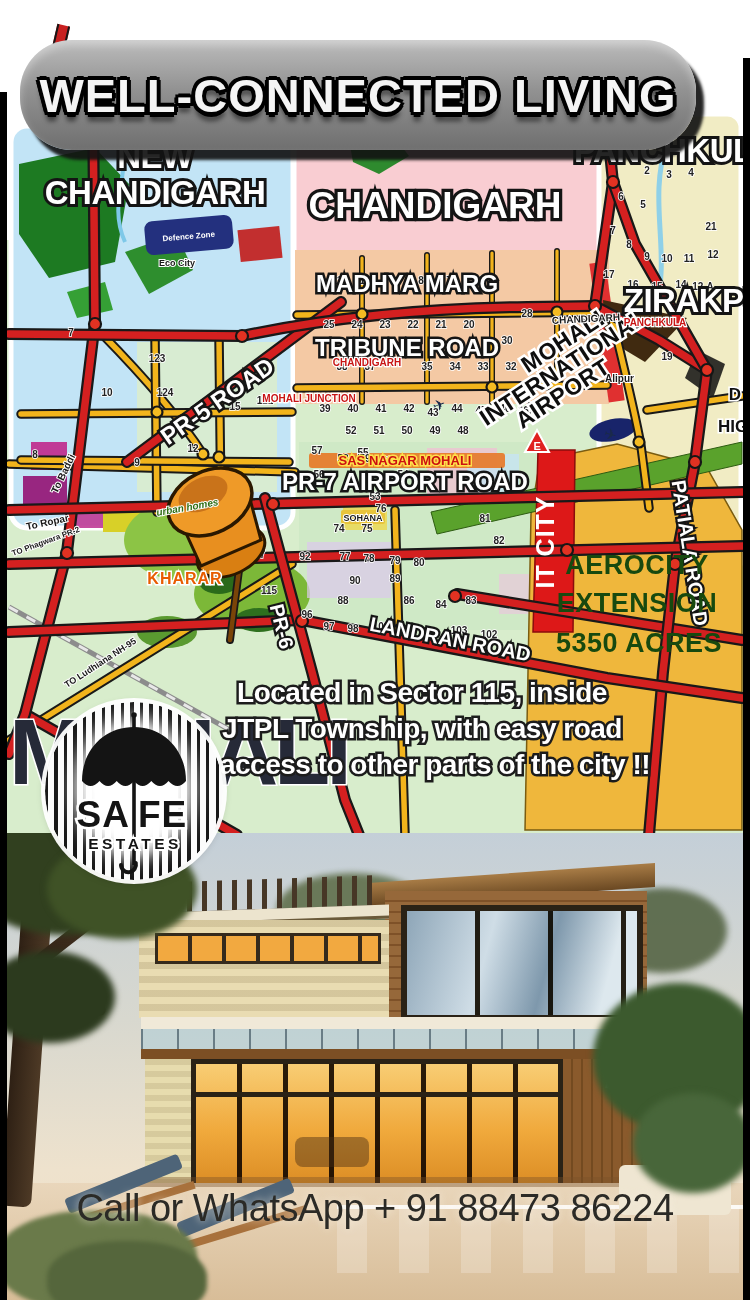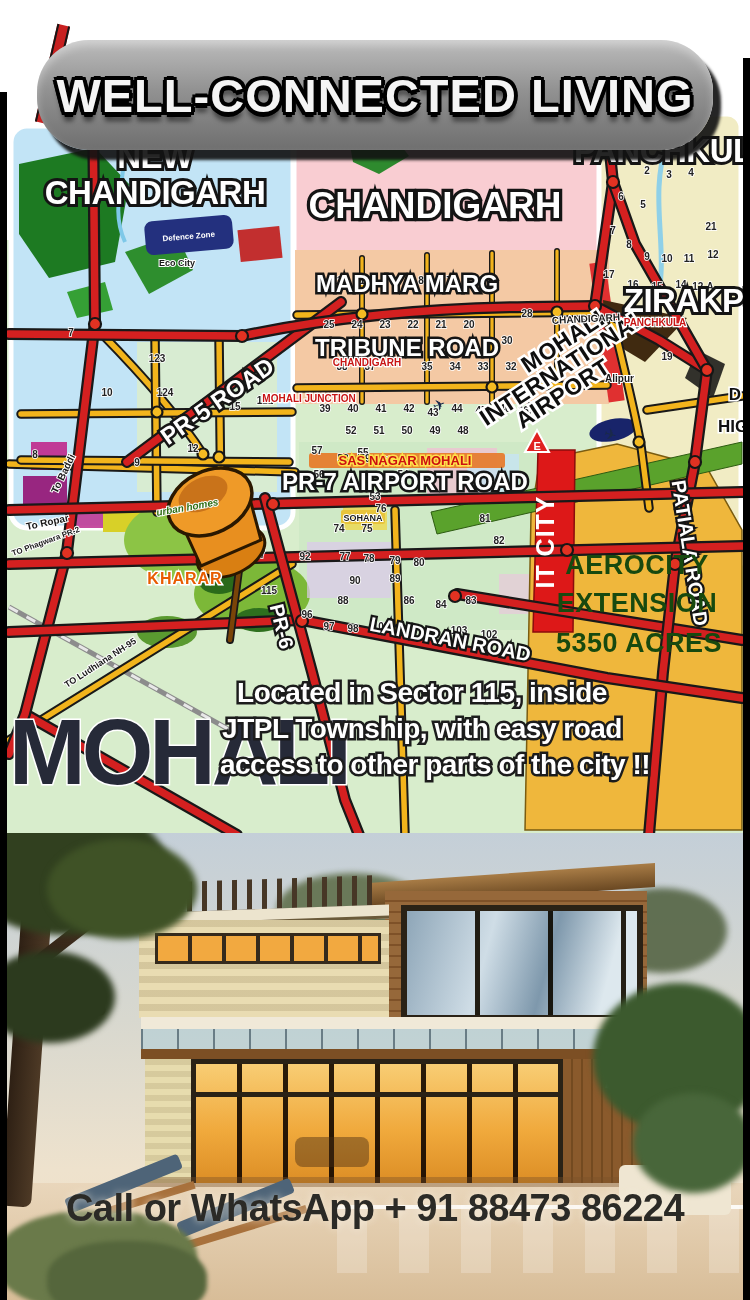--- a/index.html
+++ b/index.html
@@ -2,21 +2,21 @@
 <html><head>
 <meta charset="utf-8">
 <style>
   html,body{margin:0;padding:0;background:#fff}
   .poster{position:relative;width:750px;height:1300px;margin:0 auto;overflow:hidden;background:#fff;
           font-family:"Liberation Sans",sans-serif}
   .edge{position:absolute;bottom:0;width:7px;background:#000;z-index:60}
   .edge.left{left:0;top:92px}.edge.right{right:0;top:58px}
 
   
-  .pill{position:absolute;left:37px;top:40px;width:676px;height:110px;border-radius:52px;z-index:40;
+  .pill{position:absolute;left:20px;top:40px;width:676px;height:110px;border-radius:52px;z-index:40;
         background:linear-gradient(180deg,#bcbcbc 0%,#929292 45%,#6f6f6f 100%);
         box-shadow:8px 10px 3px rgba(18,18,18,.92), inset 0 5px 8px rgba(255,255,255,.35);
         display:flex;align-items:center;justify-content:center}
   .pill h1{margin:0;font-size:47px;font-weight:800;letter-spacing:1px;color:#f4f4f4;
         text-shadow:-3px -3px 0 #000,3px -3px 0 #000,-3px 3px 0 #000,3px 3px 0 #000,
         -4px 0 0 #000,4px 0 0 #000,0 -4px 0 #000,0 5px 0 #000,0 9px 5px rgba(0,0,0,.55)}
   .road-stub{position:absolute;left:46px;top:24px;width:9px;height:100px;background:#c82020;
         border-left:2px solid #161616;border-right:2px solid #161616;transform:rotate(13deg);z-index:30}
 
   
@@ -105,21 +105,21 @@
   .chair .wheel{position:absolute;left:2px;top:38px;width:16px;height:16px;border-radius:50%;background:#2e2e2e}
   .umb-pole{right:56px;top:242px;width:5px;height:128px;background:#b8ab92}
   .umb-top{right:6px;top:226px;width:130px;height:36px;background:#ded2b4;border-radius:100% 100% 0 0/100% 100% 0 0;
            transform:rotate(6deg);box-shadow:0 4px 6px rgba(90,70,40,.35)}
   .bench{right:12px;top:332px;width:112px;height:50px;background:#efe6d2;border-radius:6px}
   .trunk{background:linear-gradient(90deg,#2e2014,#4e3a26);border-radius:8px}
   .grass{left:-10px;top:378px;width:200px;height:100px;background:#6a7a4a;border-radius:45%;filter:blur(2px)}
   .grass2{left:40px;top:408px;width:160px;height:80px;background:#55663c;border-radius:45%;filter:blur(2px)}
 
   .contact{position:absolute;left:0;right:0;top:352px;text-align:center;z-index:30;
-           color:#2b2a26;font-weight:700;line-height:47px;
+           color:#2b2a26;font-weight:400;line-height:47px;
            text-shadow:0 0 8px rgba(250,242,225,.75)}
   .contact .l1{font-size:38px;letter-spacing:-.5px}
   .contact .l2{font-size:38px;letter-spacing:-.5px}
 </style>
 </head>
 <body>
 
 <div class="poster">
   <div class="edge left"></div>
   <div class="edge right"></div>
@@ -449,20 +449,35 @@
       <text class="t-sm" x="6" y="444" transform="rotate(-20 6 444)" style="font-size:8px">TO Phagwara PR-2</text>
       <text class="t-dhig" x="728" y="288" text-anchor="middle">D</text>
       <text class="t-dhig" x="726" y="320" text-anchor="middle">HIG</text>
       <text class="t-cap" x="415" y="590" text-anchor="middle">Located in Sector 115, inside</text>
       <text class="t-cap" x="415" y="626" text-anchor="middle">JTPL Township, with easy road</text>
       <text class="t-cap" x="428" y="662" text-anchor="middle">access to other parts of the city !!</text>
     </g>
   </svg>
   </div>
 
+  <div class="logo">
+    <div class="logo-stripes"></div>
+    <div class="logo-core"></div>
+    <svg width="126" height="168" viewBox="-63 -72 126 168">
+      <circle cx="0" cy="-64" r="2.8" fill="#141414"></circle>
+      <rect x="-1.8" y="-64" width="3.6" height="150" fill="#141414"></rect>
+      <path d="M-52,2 C-52,-30 -29,-52 0,-52 C29,-52 52,-30 52,2
+               Q43.5,12 34.5,2 Q26,12 17.3,2 Q8.6,12 0,2
+               Q-8.6,12 -17.3,2 Q-26,12 -34.5,2 Q-43.5,12 -52,2 Z" fill="#141414"></path>
+      <path d="M1.8,84 A 7.5 7.5 0 1 1 -13,86" fill="none" stroke="#141414" stroke-width="4" stroke-linecap="round"></path>
+      <text class="lg-name" x="-4" y="48" text-anchor="end">SA</text>
+      <text class="lg-name" x="4" y="48" text-anchor="start">FE</text>
+      <text class="lg-sub" x="1" y="70" text-anchor="middle">ESTATES</text>
+    </svg>
+  </div>
 
   <div class="photo">
     <div class="ph blob" style="left:270px;top:40px;width:150px;height:72px;background:#5a6a44;opacity:.85"></div>
     <div class="ph blob" style="left:590px;top:55px;width:130px;height:85px;background:#4e5e3c;opacity:.85"></div>
 
     <div class="ph roof-r"></div>
     <div class="ph box-r"></div>
     <div class="ph win-r"></div>
     <div class="ph pergola"></div>
     <div class="ph roof-l"></div>

